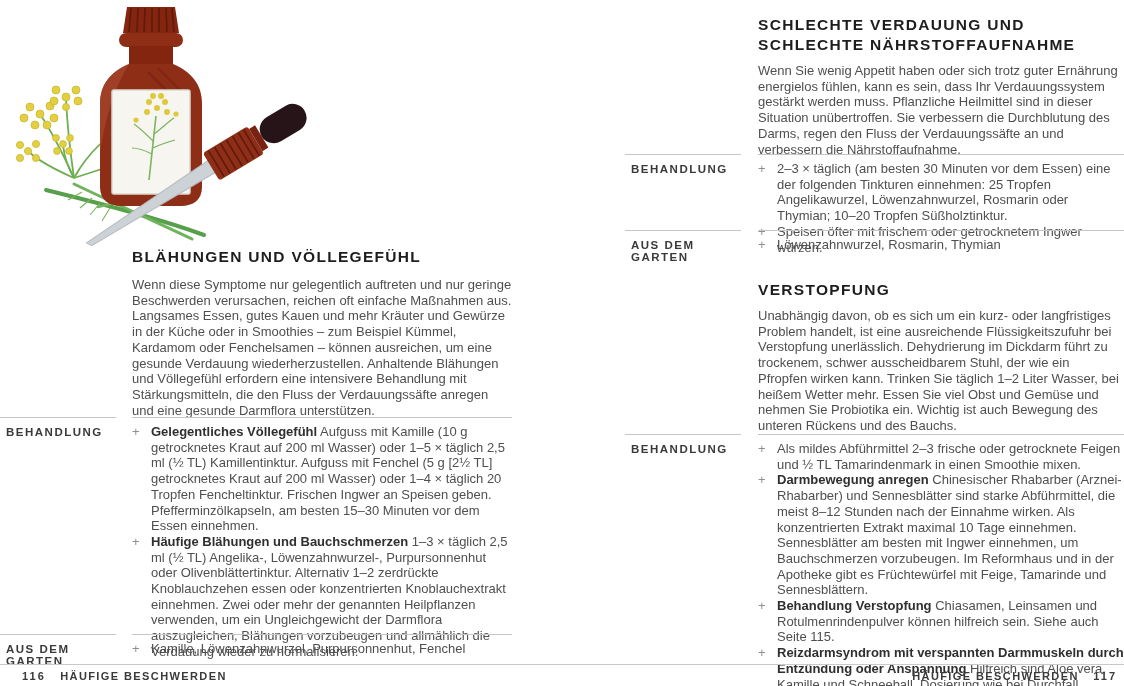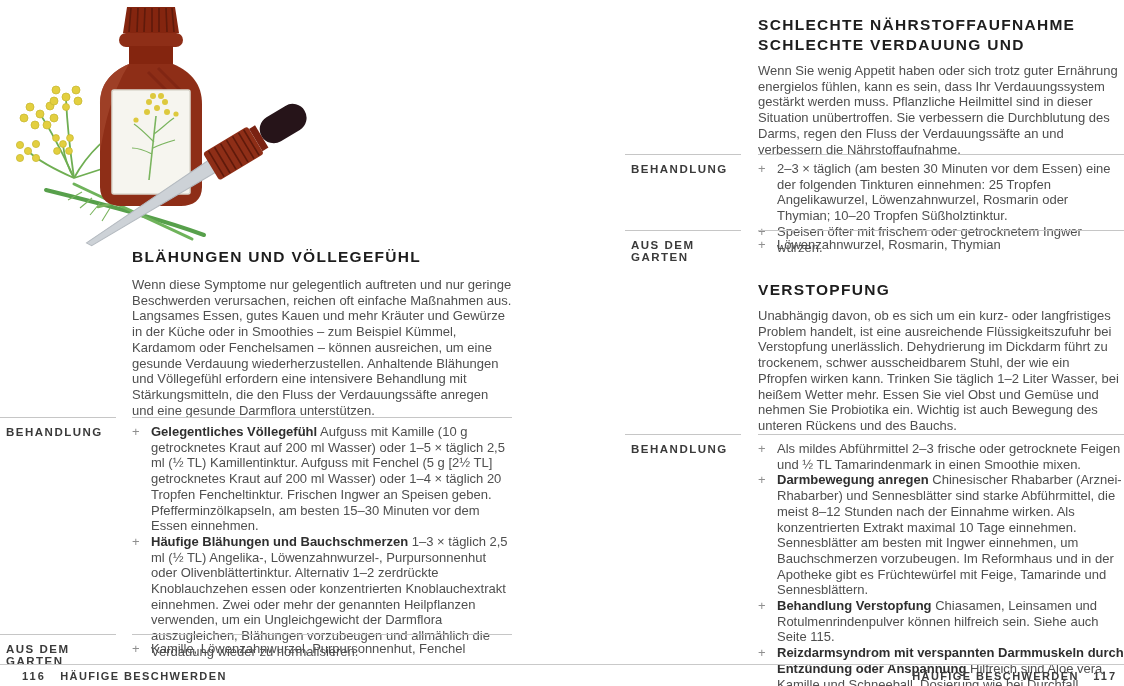--- a/index.html
+++ b/index.html
@@ -187,22 +187,22 @@
   <div class="abs content-block" style="left:132px; top:634px; width:380px;">
     <ul class="plus-list">
       <li class="plus-item">
         <span class="plus-glyph">+</span>
         <span>Kamille, Löwenzahnwurzel, Purpursonnenhut, Fenchel</span>
       </li>
     </ul>
   </div>
 
   <div class="abs h-title" style="left:758px; top:15px;">
+    <div>SCHLECHTE VERDAUUNG UND</div>
     <div>SCHLECHTE NÄHRSTOFFAUFNAHME</div>
-    <div>SCHLECHTE VERDAUUNG UND</div>
   </div>
 
   <div class="abs body-text" style="left:758px; top:63px; width:364px;">Wenn Sie wenig Appetit haben oder sich trotz guter Ernährung energielos fühlen, kann es sein, dass Ihr Verdauungssystem gestärkt werden muss. Pflanzliche Heilmittel sind in dieser Situation unübertroffen. Sie verbessern die Durchblutung des Darms, regen den Fluss der Verdauungssäfte an und verbessern die Nährstoffaufnahme.</div>
 
   <div class="abs side-label" style="left:625px; top:154px; width:116px;">BEHANDLUNG</div>
   <div class="abs content-block" style="left:758px; top:154px; width:366px;">
     <ul class="plus-list">
       <li class="plus-item">
         <span class="plus-glyph">+</span>
         <span><b></b> <span>2–3 × täglich (am besten 30 Minuten vor dem Essen) eine der folgenden Tinkturen einnehmen: 25 Tropfen Angelikawurzel, Löwenzahnwurzel, Rosmarin oder Thymian; 10–20 Tropfen Süßholztinktur.</span></span>

